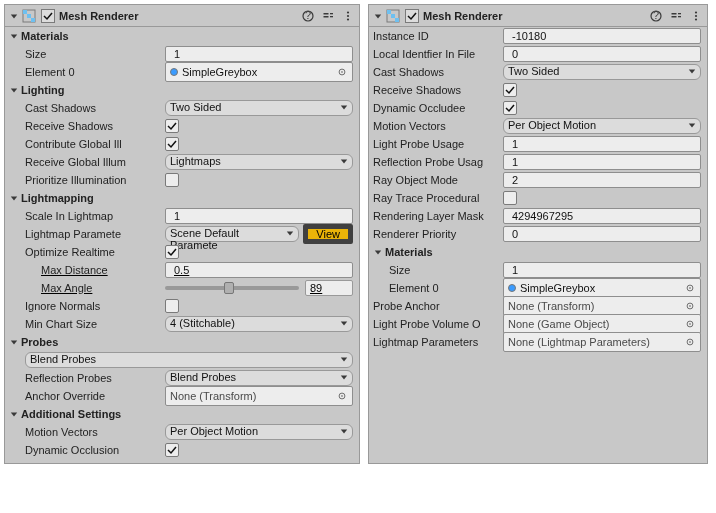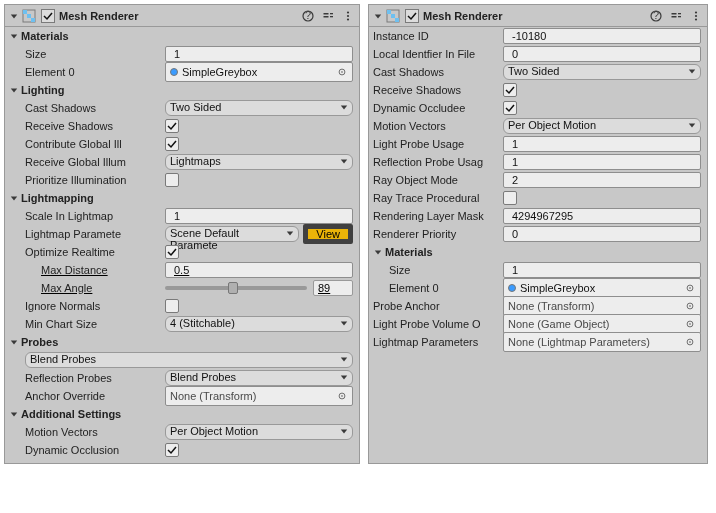--- a/index.html
+++ b/index.html
@@ -31,21 +31,21 @@
   .object-field .none { color: #4a4a4a; }
   .object-field .picker { margin-left: auto; width: 12px; height: 12px; display: inline-flex; align-items: center; justify-content: center; color: #555; cursor: pointer; }
   .object-field .picker svg { width: 10px; height: 10px; }
   .dropdown { flex: 1; height: 16px; border: 1px solid #999; background: #dcdcdc; padding: 0 4px; display: flex; color: #111; border-radius: 6px; cursor: pointer; }
   .dropdown .arr { margin-left: auto; }
   .dropdown .arr svg { width: 8px; height: 8px; color: #3a3a3a; }
   .btn { height: 20px; padding: 0 8px; border: 5px solid #404040; background: #eab308; border-radius: 2px; display: flex; align-items: center; cursor: pointer; }
   .slider { flex: 1; display: flex; align-items: center; }
   .track { flex: 1; height: 4px; background: #999; border-radius: 2px; position: relative; }
   .thumb { position: absolute; top: -4px; left: 48%; width: 10px; height: 12px; background: #b0b0b0; border: 1px solid #777; border-radius: 2px; transform: translateX(-50%); }
-  .slider-val { width: 40px; height: 16px; border: 1px solid #999; background: #ededed; margin-left: 6px; display: flex; align-items: center; padding: 0 4px; border-radius: 2px; }
+  .slider-val { width: 48px; height: 16px; border: 1px solid #999; background: #ededed; margin-left: 6px; display: flex; align-items: center; padding: 0 4px; border-radius: 2px; }
   .small-chk { width: 14px; height: 14px; border: 1px solid #7a7a7a; background: #ededed; display: inline-flex; align-items: center; justify-content: center; cursor: pointer; border-radius: 2px; }
   .small-chk svg { width: 10px; height: 10px; }
 </style>
 </head>
 <body>
 
 <svg width="0" height="0" style="position:absolute">
   <defs>
     <symbol id="tri-down" viewBox="0 0 10 10">
         <path d="M1 3 L9 3 L5 8 Z" fill="currentColor"></path>

